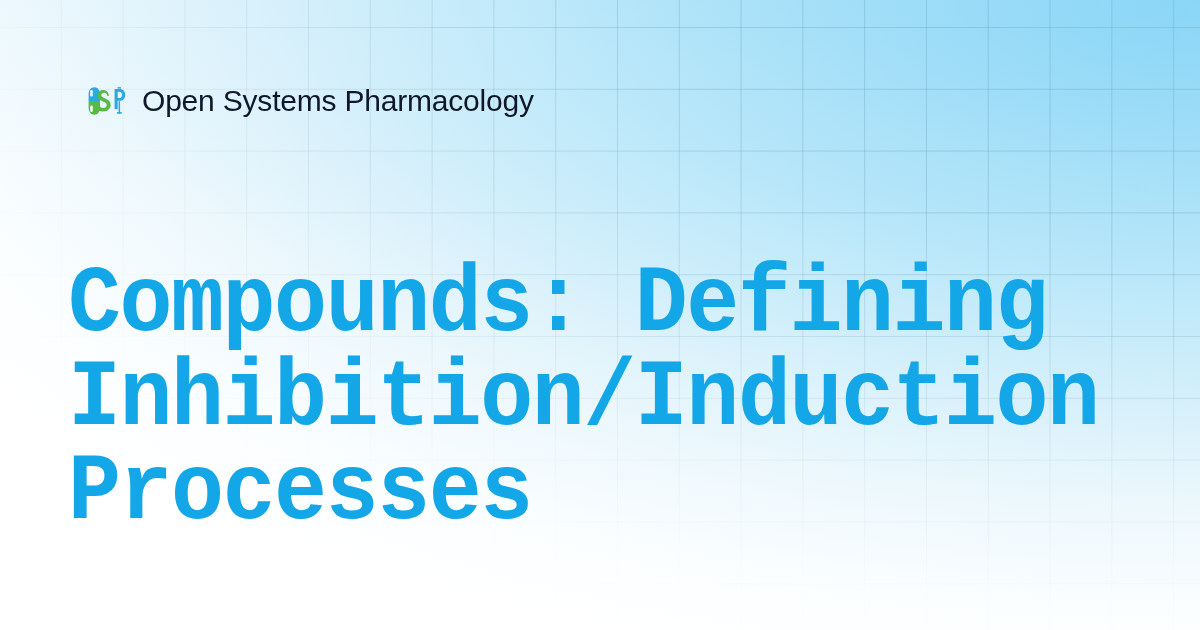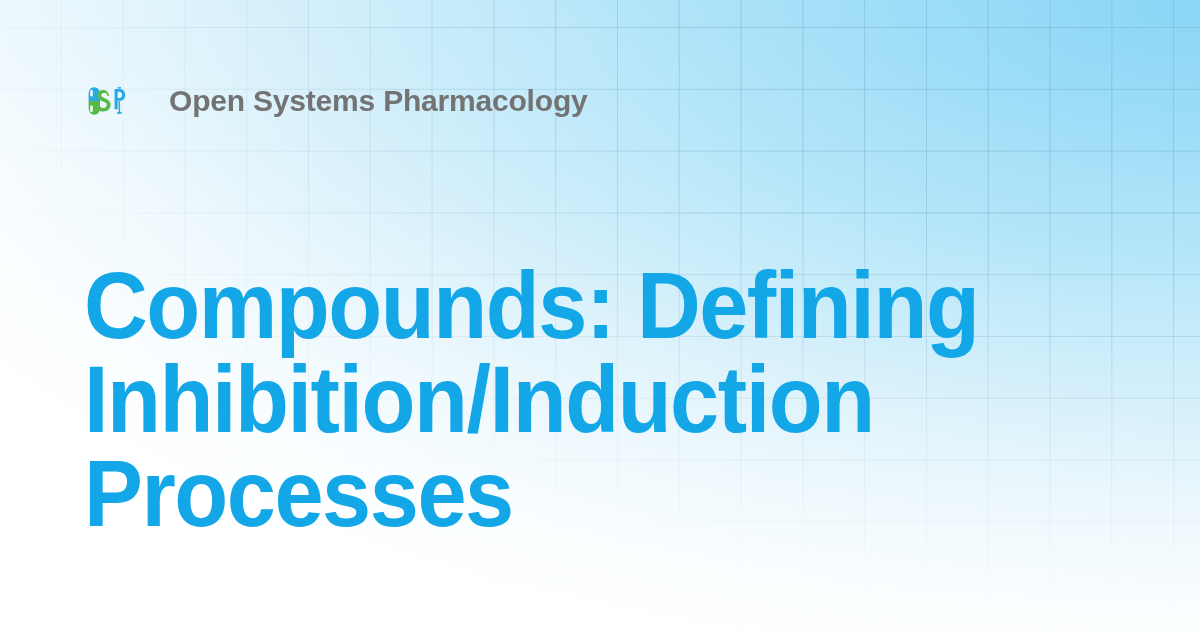--- a/index.html
+++ b/index.html
@@ -90,34 +90,34 @@
 
   .brand-logo {
     width: 42px;
     height: 32px;
     display: block;
     flex: none;
   }
 
   .brand-name {
     font-size: 30px;
-    font-weight: bold;
+    font-weight: normal;
     letter-spacing: -0.2px;
-    color: #737373;
+    color: #0f172a;
     white-space: nowrap;
     line-height: 1;
-    margin-left: 27px;
   }
 
   
   .headline {
     position: absolute;
-    left: 84px;
+    left: 68px;
     top: 258px;
     width: 1000px;
+    font-family: Liberation Mono, monospace;
   }
 
   .headline-line {
     display: block;
     font-size: 95px;
     font-weight: bold;
     line-height: 94px;
     letter-spacing: -1.6px;
     color: #14a7e8;
     white-space: nowrap;

